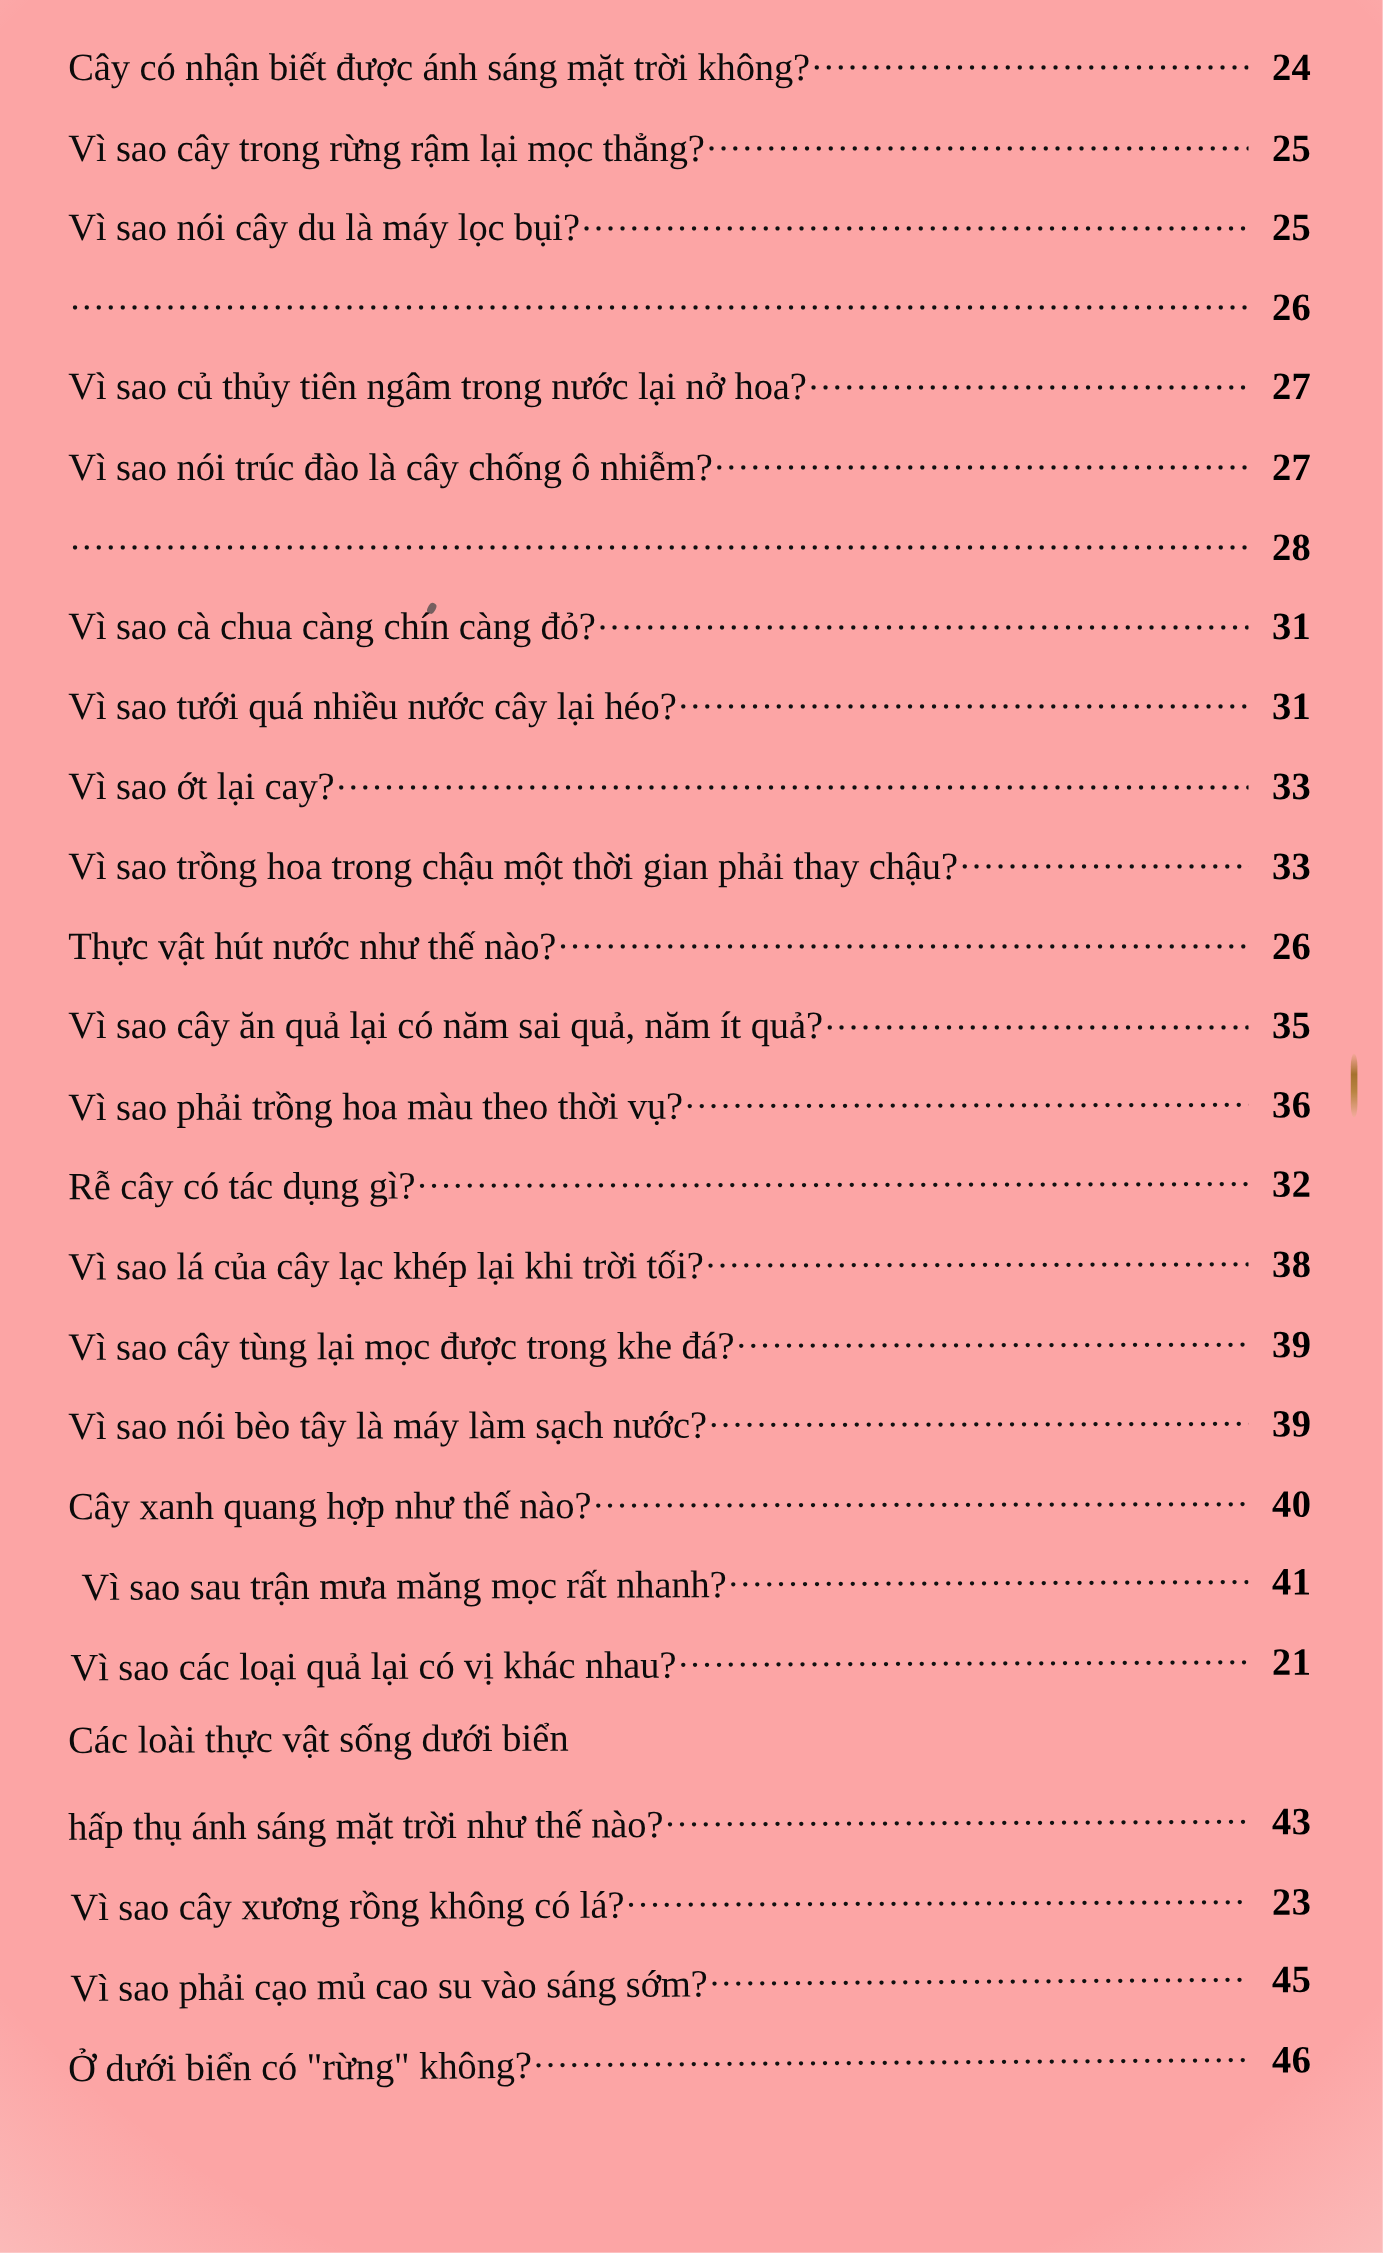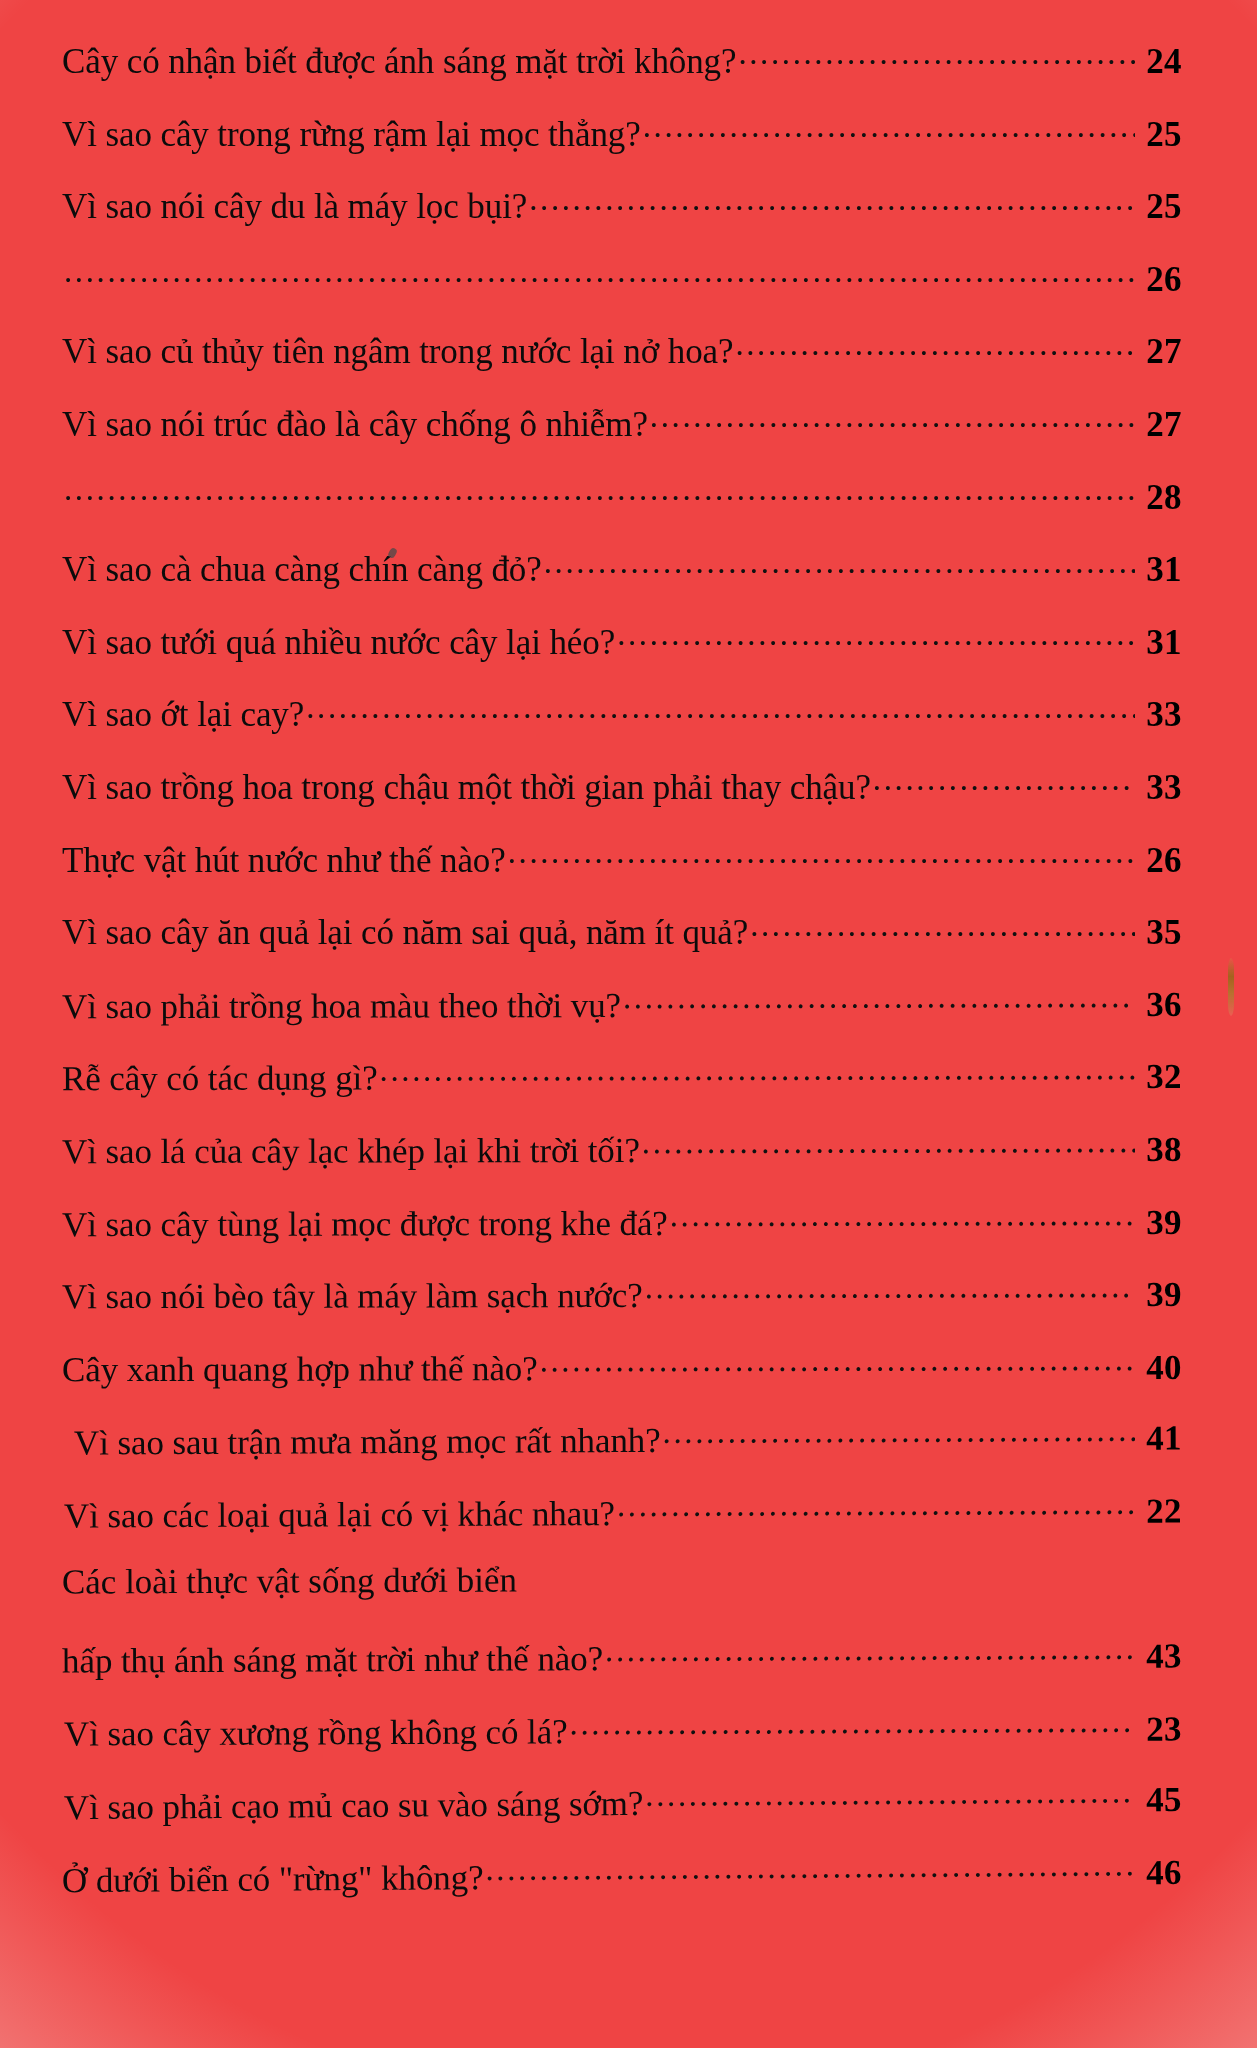--- a/index.html
+++ b/index.html
@@ -13,21 +13,21 @@
     background: #ffffff;
     font-family: "Liberation Serif", "DejaVu Serif", serif;
     overflow: hidden;
     position: relative;
   }
 
   
   #toc-page {
     position: absolute;
     inset: 0;
-    background: #ef4444;
+    background: #fca5a5;
     padding: 0;
   }
 
   
   #paper-texture {
     position: absolute;
     inset: 0;
     pointer-events: none;
     background:
       radial-gradient(ellipse 130% 100% at 50% 45%, rgba(255,255,255,0) 58%, rgba(248,246,241,0.85) 88%, rgba(242,239,232,0.95) 100%);
@@ -87,21 +87,21 @@
     left: 0;
     bottom: 0.06em;
   }
 
   .entry-page {
     flex: 0 0 auto;
     font-weight: bold;
     font-size: 35px;
     color: #000;
     min-width: 56px;
-    text-align: center;
+    text-align: right;
     letter-spacing: 0.3px;
   }
 
   
   .toc-entry.two-line {
     height: 145.2px;
   }
   .toc-entry.two-line .entry-line-1 {
     display: block;
     font-size: 35px;
@@ -290,21 +290,21 @@
         <span class="entry-inner">
           <span class="entry-title">Vì sao sau trận mưa măng mọc rất nhanh?</span>
           <span class="leader"></span>
           <span class="entry-page">41</span>
         </span>
       </li>
       <li class="toc-entry indent-1">
         <span class="entry-inner">
           <span class="entry-title">Vì sao các loại quả lại có vị khác nhau?</span>
           <span class="leader"></span>
-          <span class="entry-page">22</span>
+          <span class="entry-page">21</span>
         </span>
       </li>
       <li class="toc-entry two-line">
         <span class="entry-line-1">Các loài thực vật sống dưới biển</span>
         <span class="entry-inner">
           <span class="entry-title">hấp thụ ánh sáng mặt trời như thế nào?</span>
           <span class="leader"></span>
           <span class="entry-page">43</span>
         </span>
       </li>

